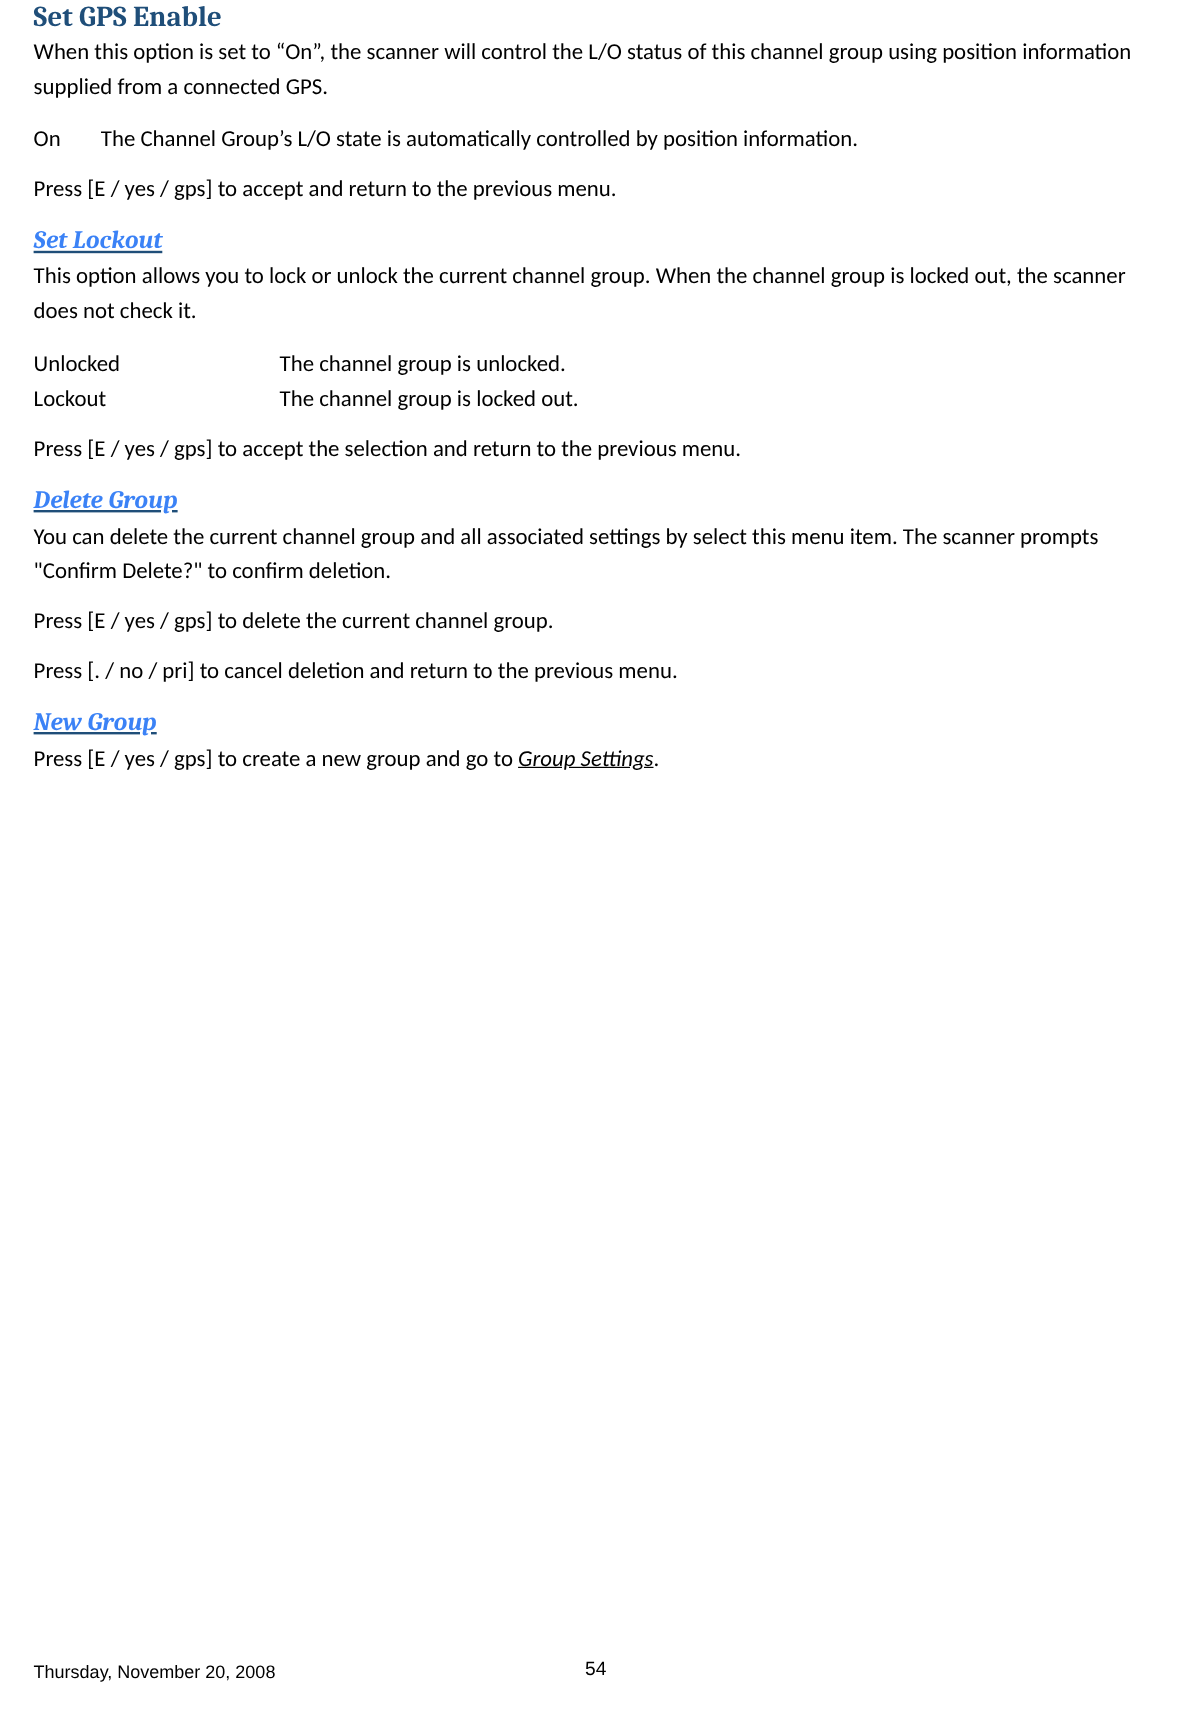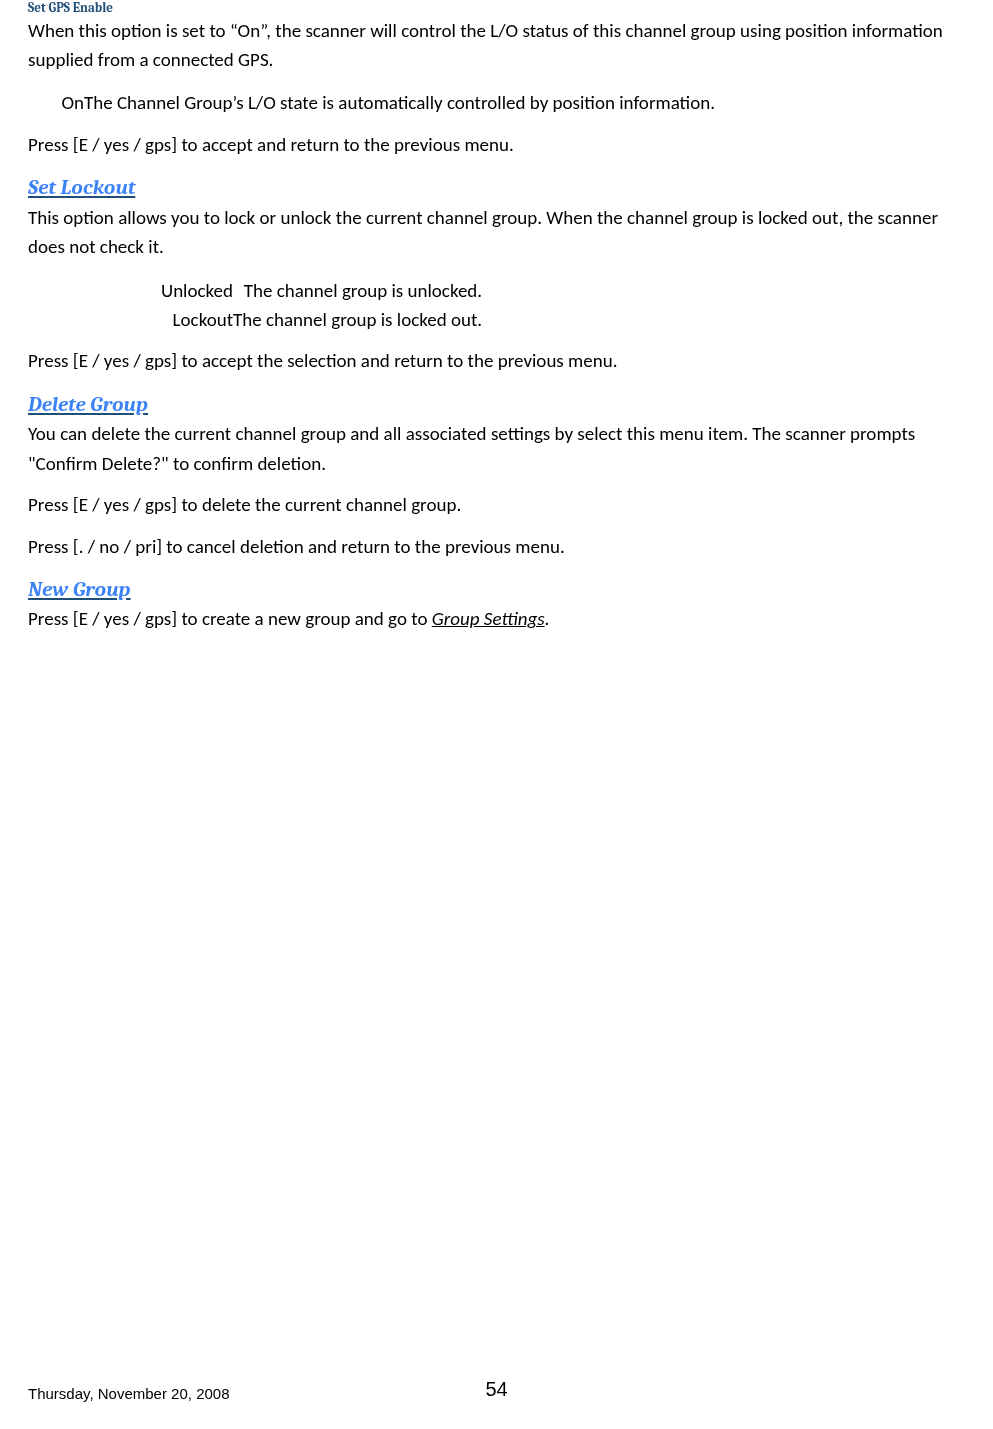--- a/index.html
+++ b/index.html
@@ -15,21 +15,21 @@
       width: 993px;
       height: 1429px;
       padding: 0 28px;
       position: relative;
       line-height: 1.55;
     }
     .heading-minor {
       font-family: Cambria, Georgia, serif;
       font-weight: bold;
       color: #1f4e79;
-      font-size: 13px;
+      font-size: 24px;
       line-height: 1.2;
     }
     .heading-major {
       font-family: Cambria, Georgia, serif;
       font-weight: bold;
       font-style: italic;
       color: #3b82f6;
       font-size: 21px;
       text-decoration: underline;
       text-decoration-color: #1f4e79;
@@ -75,29 +75,28 @@
       right: 28px;
       display: flex;
       justify-content: space-between;
       align-items: baseline;
       font-family: Arial, Helvetica, sans-serif;
     }
     .footer-date {
       font-size: 15px;
     }
     .footer-page {
-      font-size: 20px;
+      font-size: 16px;
       position: absolute;
       left: 50%;
       transform: translateX(-50%);
       bottom: 0;
     }
     .section-gap {
       margin-top: 14px;
-      text-align: right;
     }
   </style>
 </head>
 <body>
 
 <div class="heading-minor">Set GPS Enable</div>
 <p class="para">When this option is set to “On”, the scanner will control the L/O status of this channel group using position information supplied from a connected GPS.</p>
 
 <div class="table-2col section-gap">
   <div class="trow">

